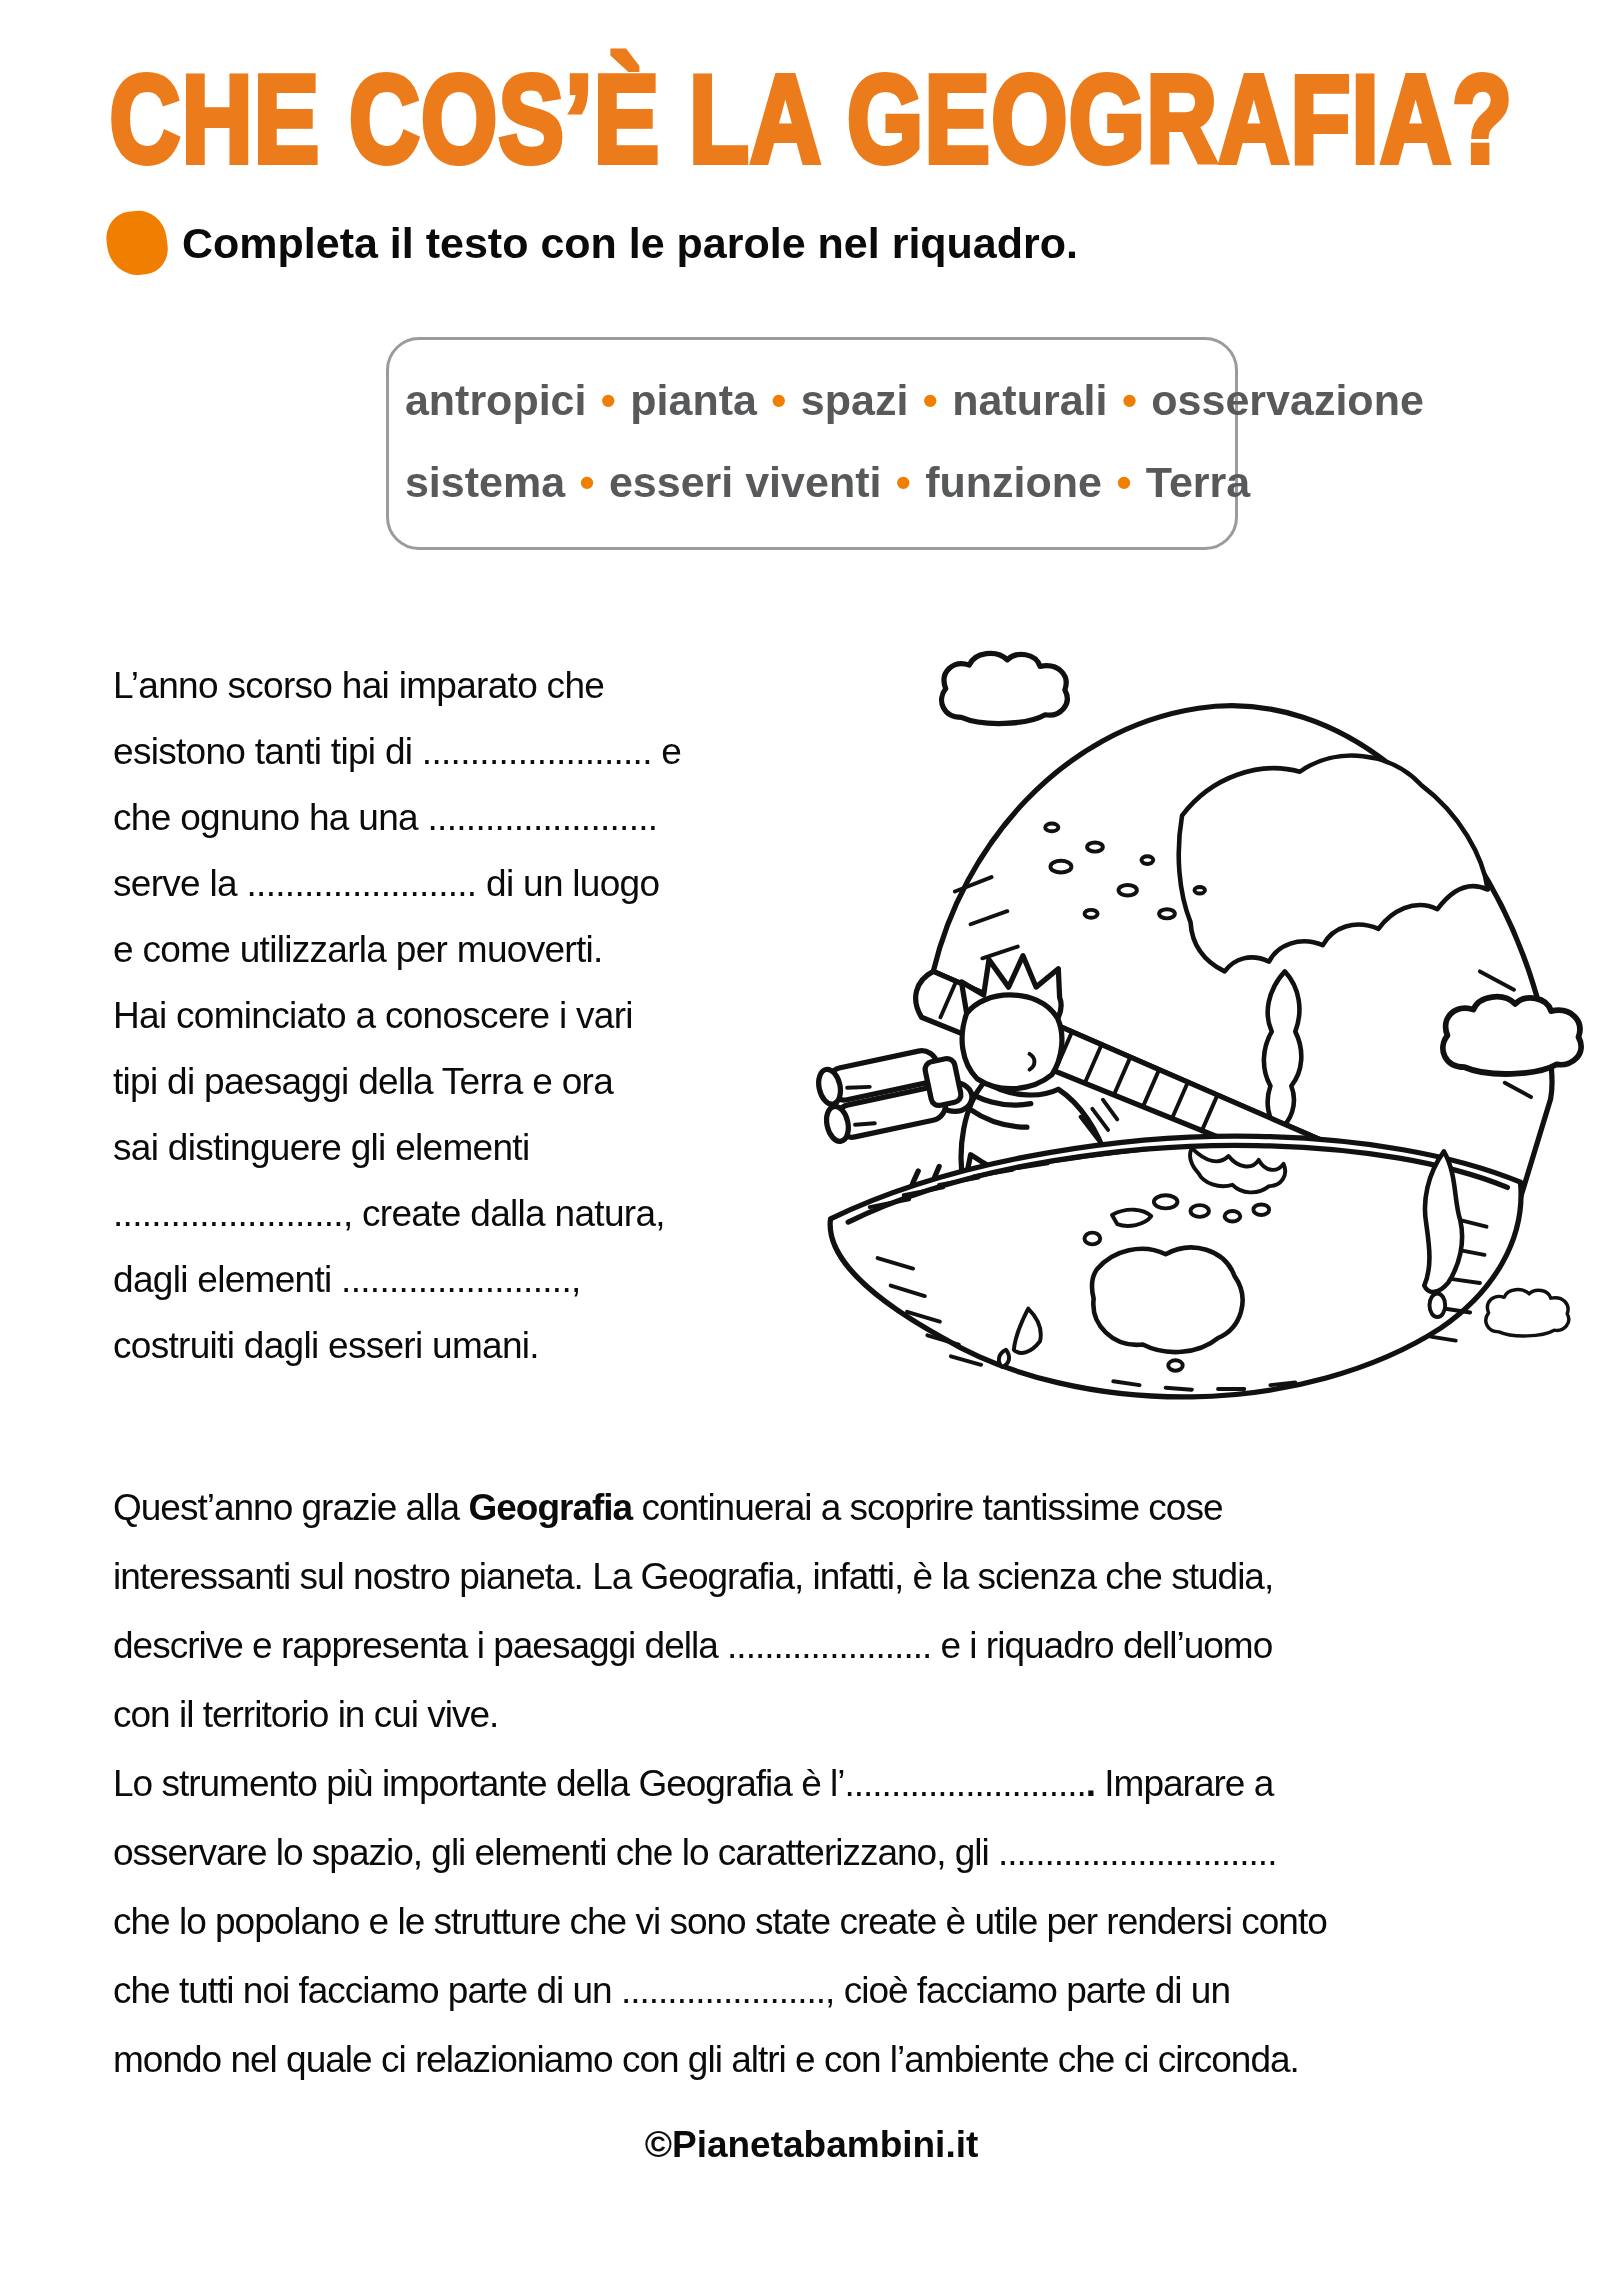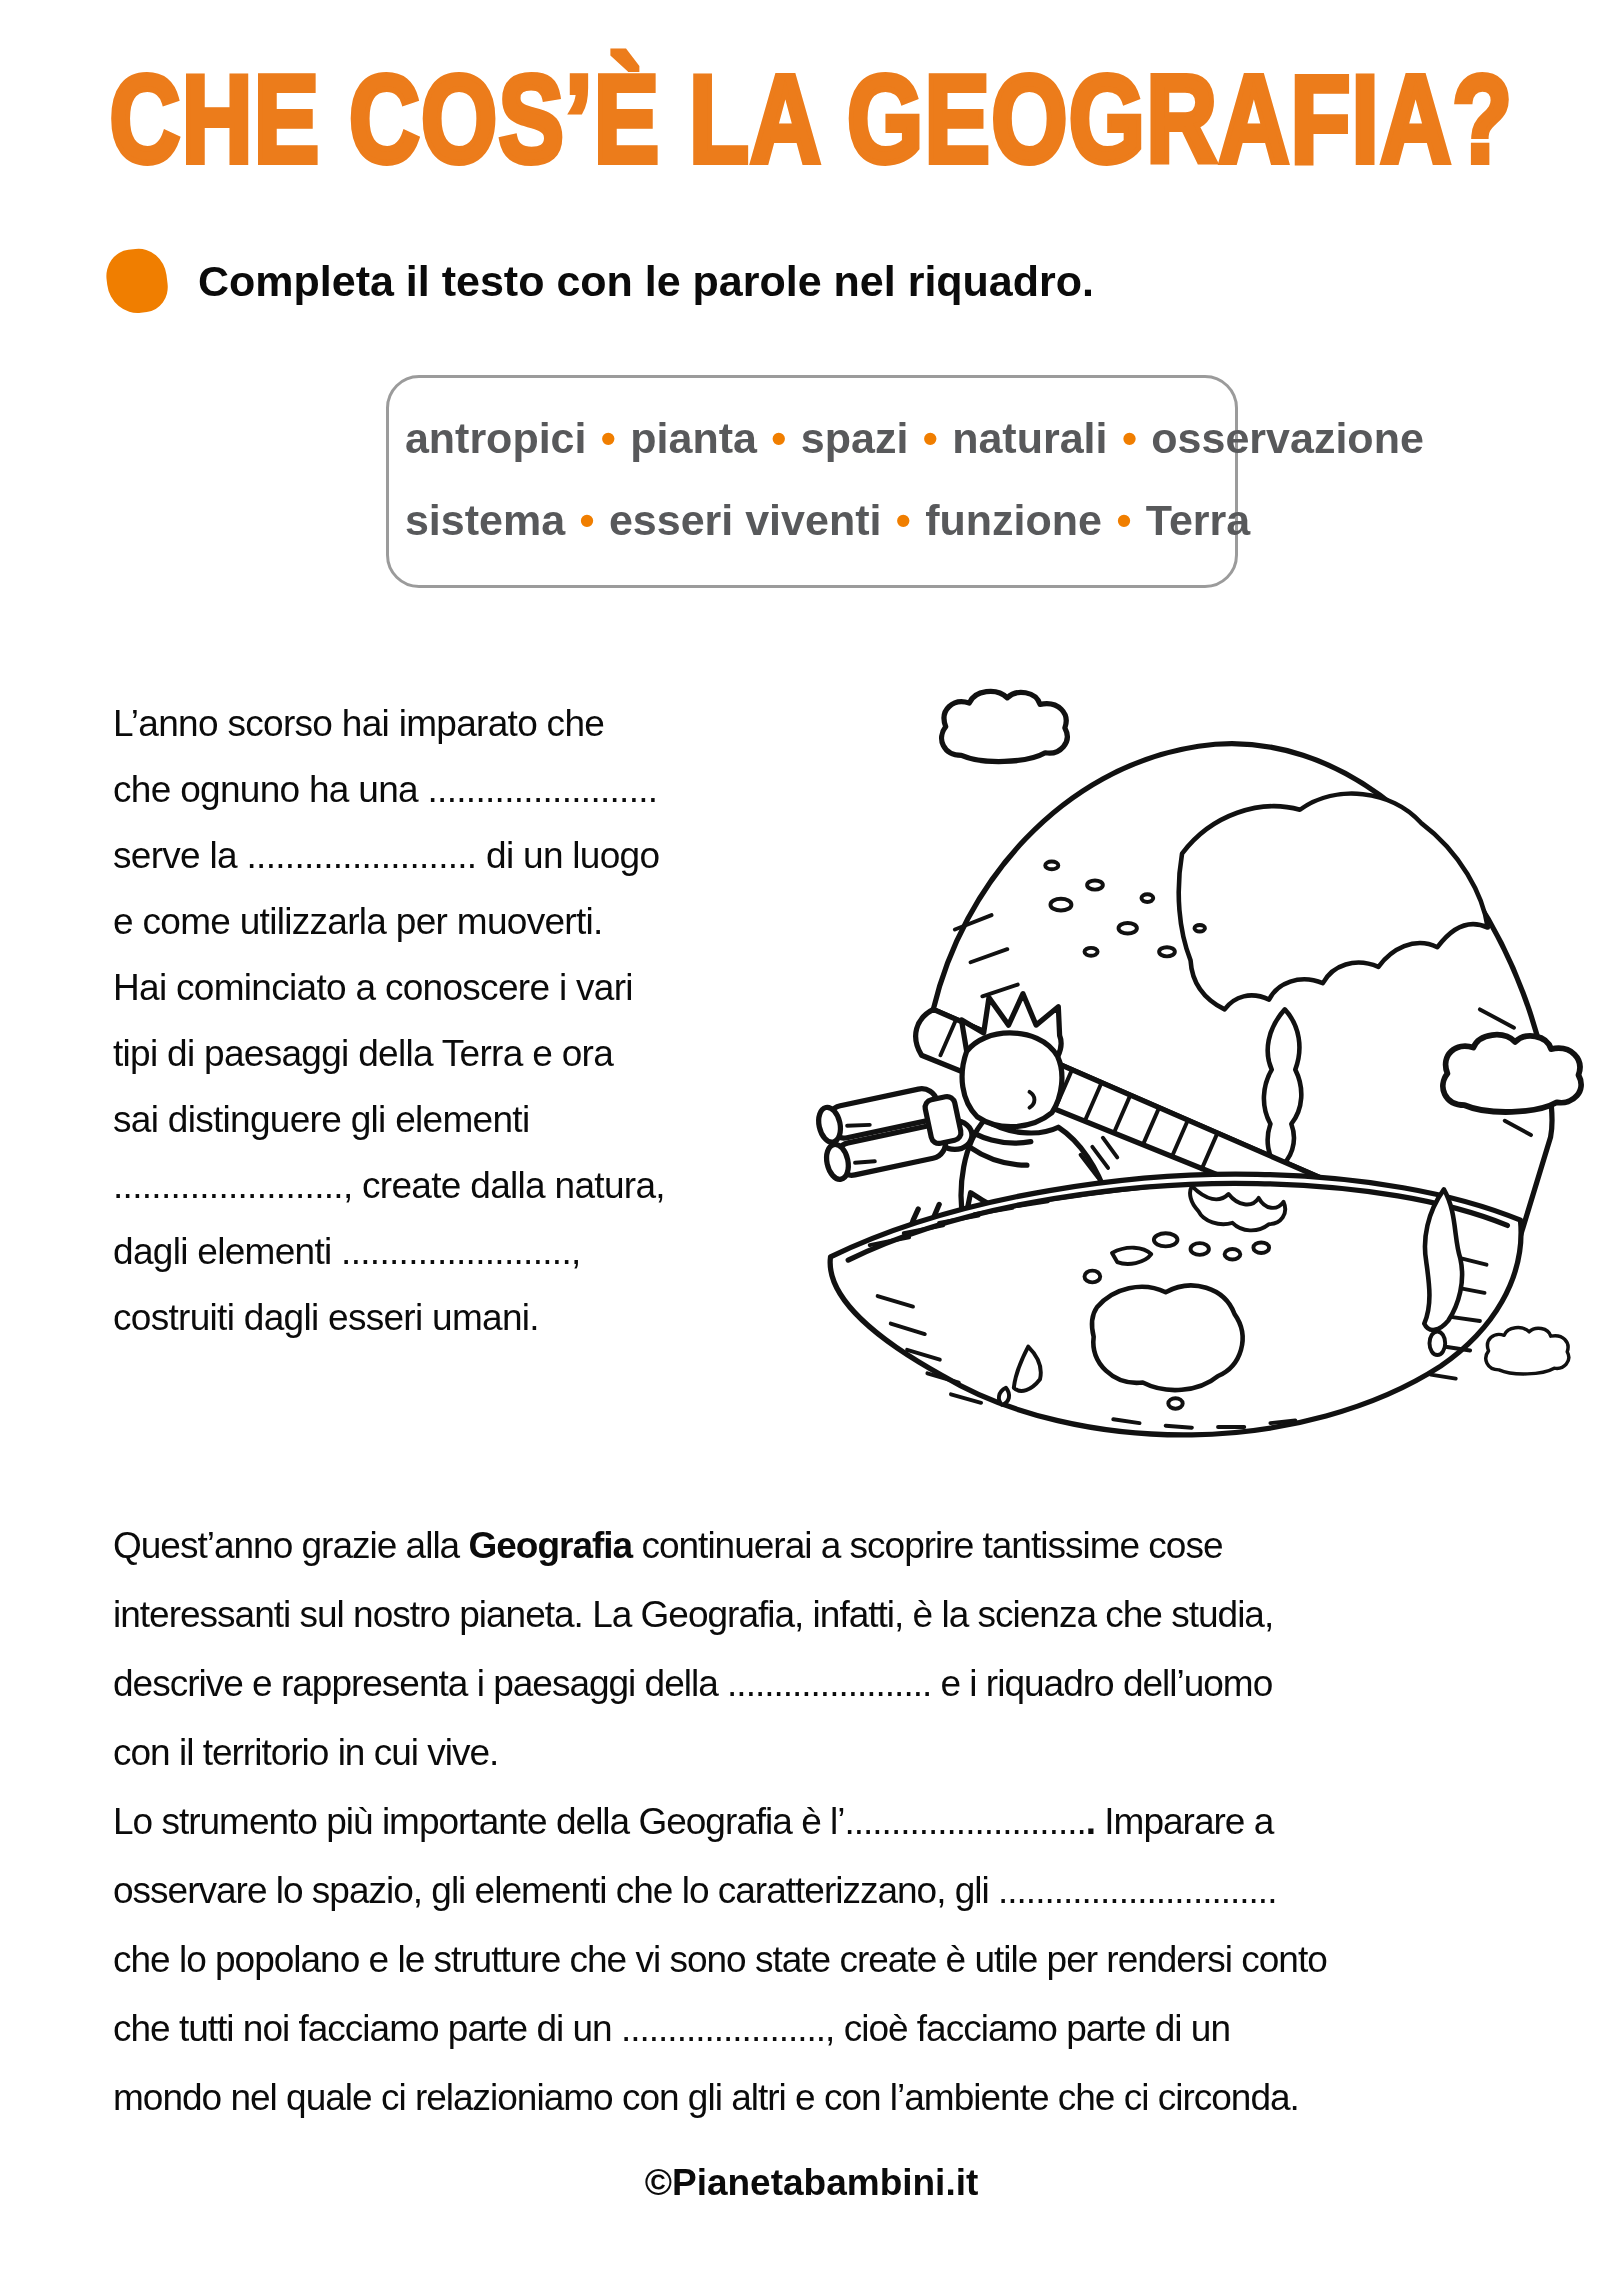--- a/index.html
+++ b/index.html
@@ -18,22 +18,22 @@
     font-weight:bold;
     font-size:98px;
     letter-spacing:1.3px;
     color:#EC7C1B;
     -webkit-text-stroke:4.6px #EC7C1B;
     transform:scaleY(1.26);
     transform-origin:center top;
     white-space:nowrap;
   }
   .instruction {
-    margin:87px 39px 0 107px;
-    display:flex; align-items:center; gap:31px;
+    margin:49px 39px 0 107px;
+    display:flex; align-items:center; gap:15px;
     font-size:43px; font-weight:bold; line-height:1;
   }
   .bullet-blob {
     width:60px; height:64px; flex:none;
     background:#F07E00;
     border-radius:42% 46% 40% 50%;
     transform:rotate(-7deg);
   }
   .word-box {
     width:852px;
@@ -83,20 +83,21 @@
 </div>
 
 <div class="word-box" id="wordbox">
     <div class="wb-line"><span class="wb-word">antropici</span><span class="wb-bullet">•</span><span class="wb-word">pianta</span><span class="wb-bullet">•</span><span class="wb-word">spazi</span><span class="wb-bullet">•</span><span class="wb-word">naturali</span><span class="wb-bullet">•</span><span class="wb-word">osservazione</span></div>
     <div class="wb-line"><span class="wb-word">sistema</span><span class="wb-bullet">•</span><span class="wb-word">esseri viventi</span><span class="wb-bullet">•</span><span class="wb-word">funzione</span><span class="wb-bullet">•</span><span class="wb-word">Terra</span></div>
   </div>
 
 <div class="content-row">
   <div class="passage-left" id="leftcol">
       <div class="pl-line">L’anno scorso hai imparato che</div>
+      <div class="pl-line">esistono tanti tipi di ........................ e</div>
       <div class="pl-line">che ognuno ha una ........................</div>
       <div class="pl-line">serve la ........................ di un luogo</div>
       <div class="pl-line">e come utilizzarla per muoverti.</div>
       <div class="pl-line">Hai cominciato a conoscere i vari</div>
       <div class="pl-line">tipi di paesaggi della Terra e ora</div>
       <div class="pl-line">sai distinguere gli elementi</div>
       <div class="pl-line">........................, create dalla natura,</div>
       <div class="pl-line">dagli elementi ........................,</div>
       <div class="pl-line">costruiti dagli esseri umani.</div>
     </div>

